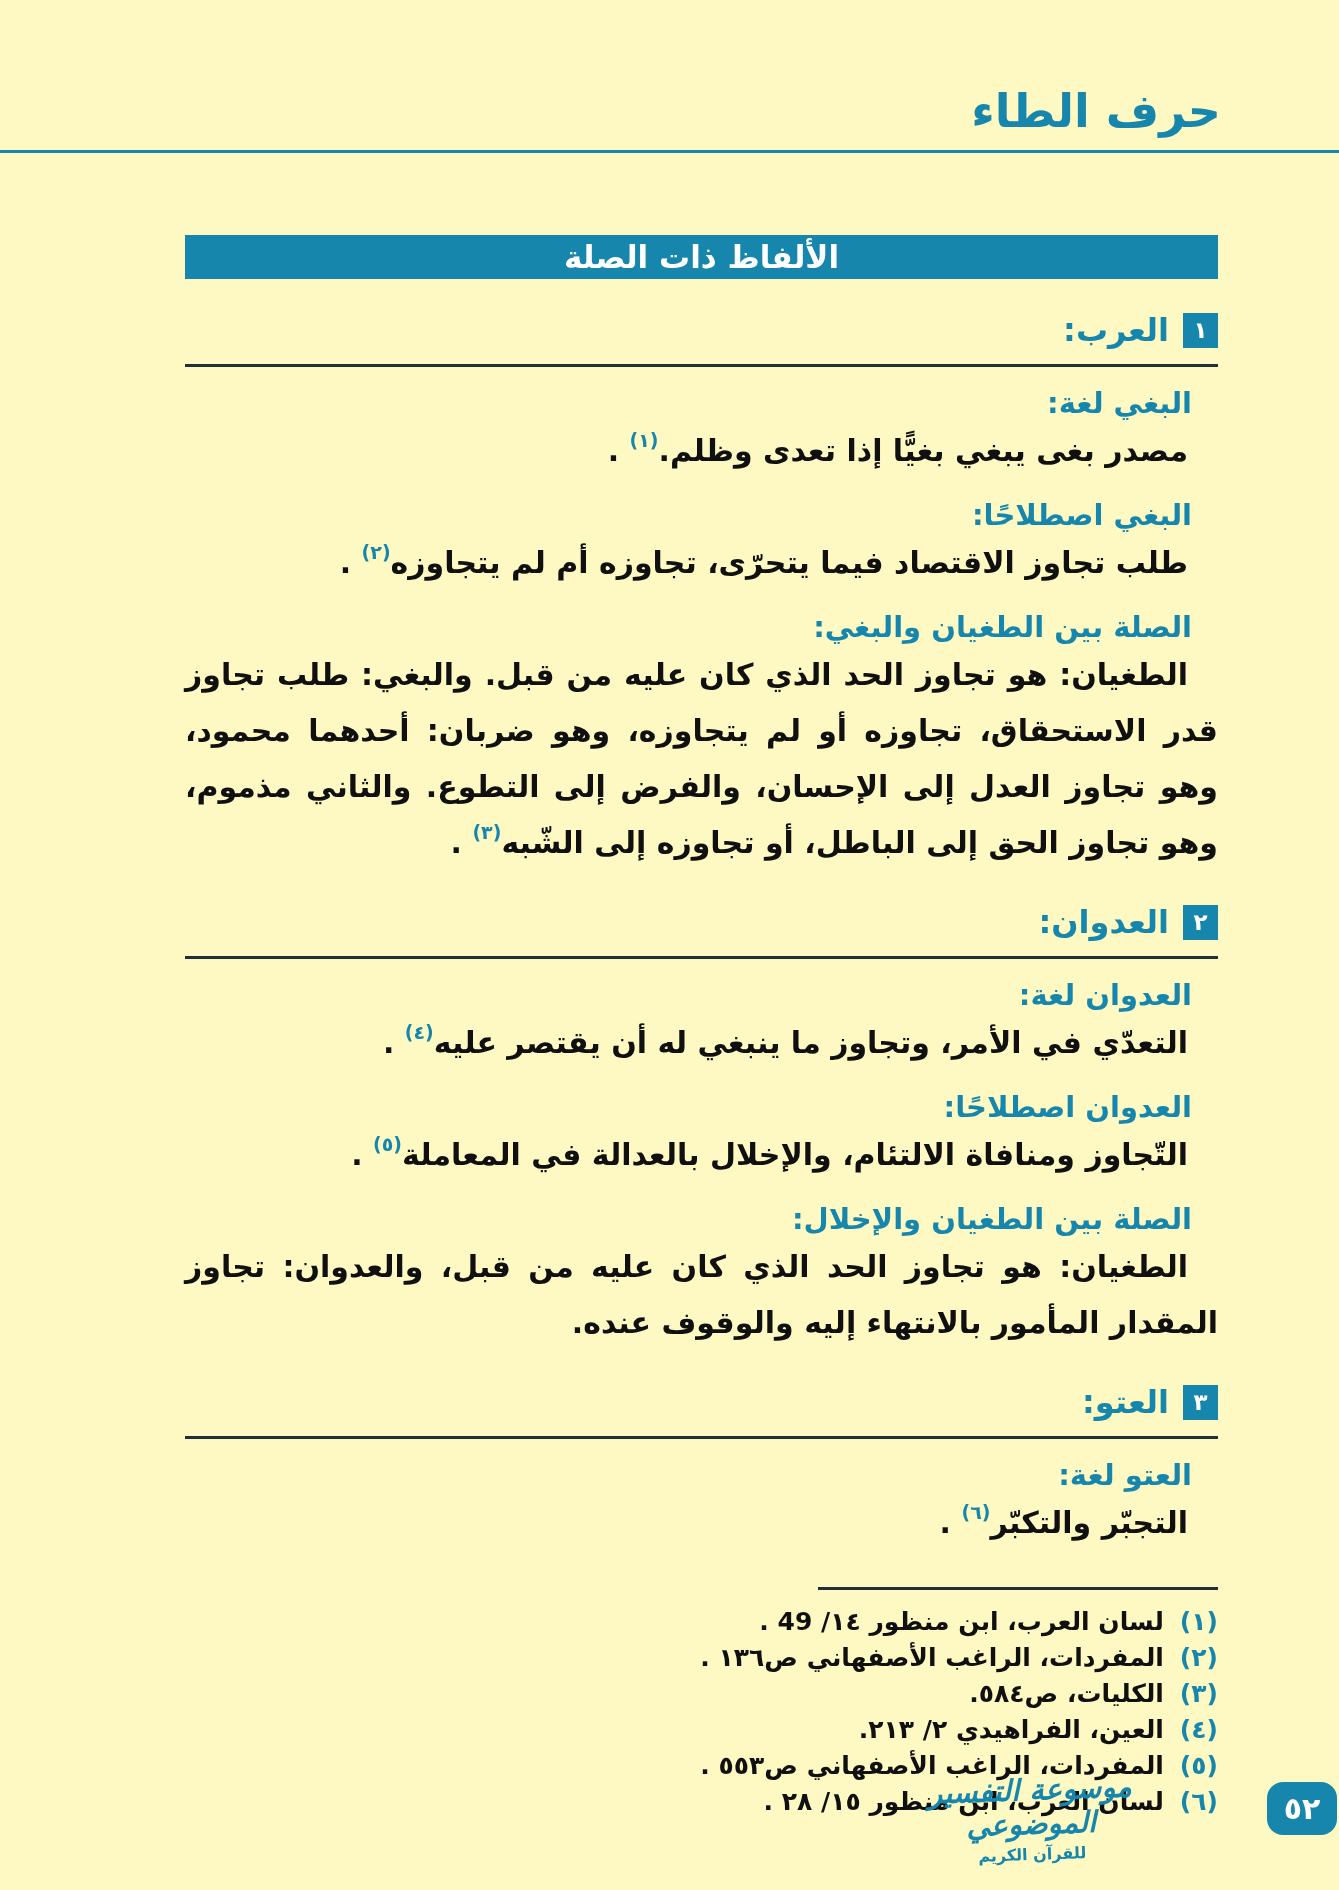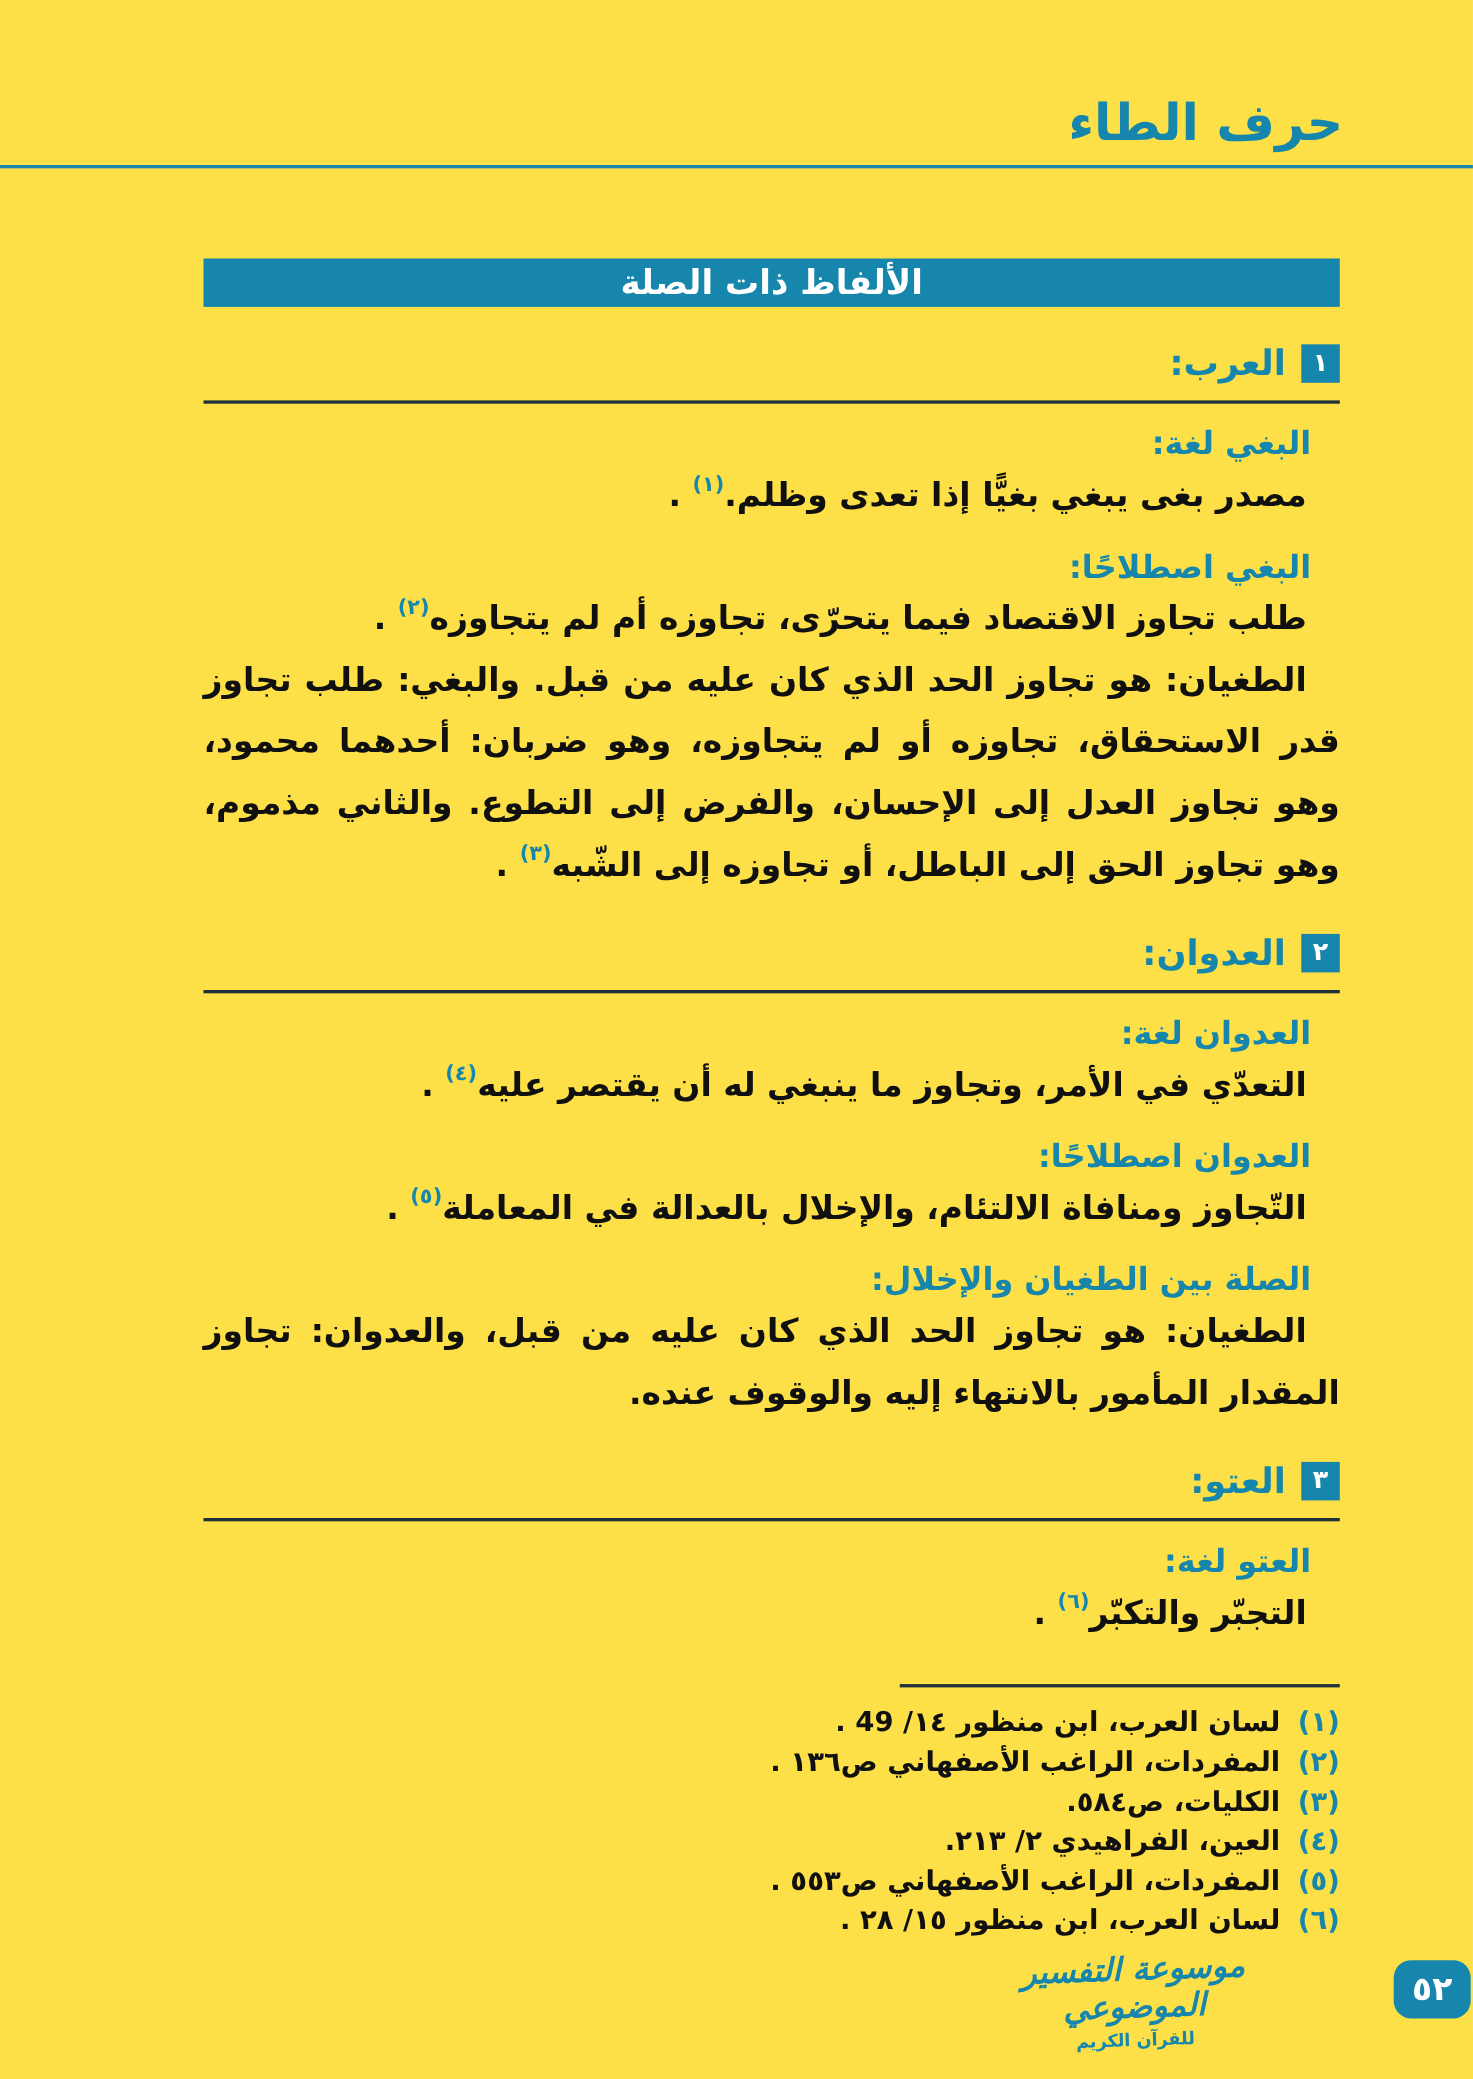--- a/index.html
+++ b/index.html
@@ -5,21 +5,21 @@
   :root{
     --accent:#1786ac;
     --rule-dark:#1f3038;
     --text:#101010;
   }
   html,body{margin:0;padding:0;background:#e8e8e8;}
   .page{
     position:relative;
     width:1339px;height:1890px;
     margin:0 auto;
-    background:#fde047;
+    background:#fef9c3;
     direction:rtl;
     font-family:"DejaVu Sans", sans-serif;
     color:var(--text);
     overflow:hidden;
   }
   
   .chapter-header{
     position:absolute;top:84px;right:118px;
     font-size:46px;font-weight:bold;color:var(--accent);
     letter-spacing:-1px;
@@ -93,20 +93,21 @@
       <span class="sec-title">العرب:</span>
     </div>
     <div class="sec-rule"></div>
 
     <div class="sub">البغي لغة:</div>
     <p class="body"><span>مصدر بغى يبغي بغيًّا إذا تعدى وظلم.</span><sup class="fn">(١)</sup><span> .</span></p>
 
     <div class="sub">البغي اصطلاحًا:</div>
     <p class="body"><span>طلب تجاوز الاقتصاد فيما يتحرّى، تجاوزه أم لم يتجاوزه</span><sup class="fn">(٢)</sup><span> .</span></p>
 
+    <div class="sub">الصلة بين الطغيان والبغي:</div>
     <p class="body"><span>الطغيان: هو تجاوز الحد الذي كان عليه من قبل. والبغي: طلب تجاوز قدر الاستحقاق، تجاوزه أو لم يتجاوزه، وهو ضربان: أحدهما محمود، وهو تجاوز العدل إلى الإحسان، والفرض إلى التطوع. والثاني مذموم، وهو تجاوز الحق إلى الباطل، أو تجاوزه إلى الشّبه</span><sup class="fn">(٣)</sup><span> .</span></p>
 
     <div class="sec-head">
       <span class="badge">٢</span>
       <span class="sec-title">العدوان:</span>
     </div>
     <div class="sec-rule"></div>
 
     <div class="sub">العدوان لغة:</div>
     <p class="body"><span>التعدّي في الأمر، وتجاوز ما ينبغي له أن يقتصر عليه</span><sup class="fn">(٤)</sup><span> .</span></p>

